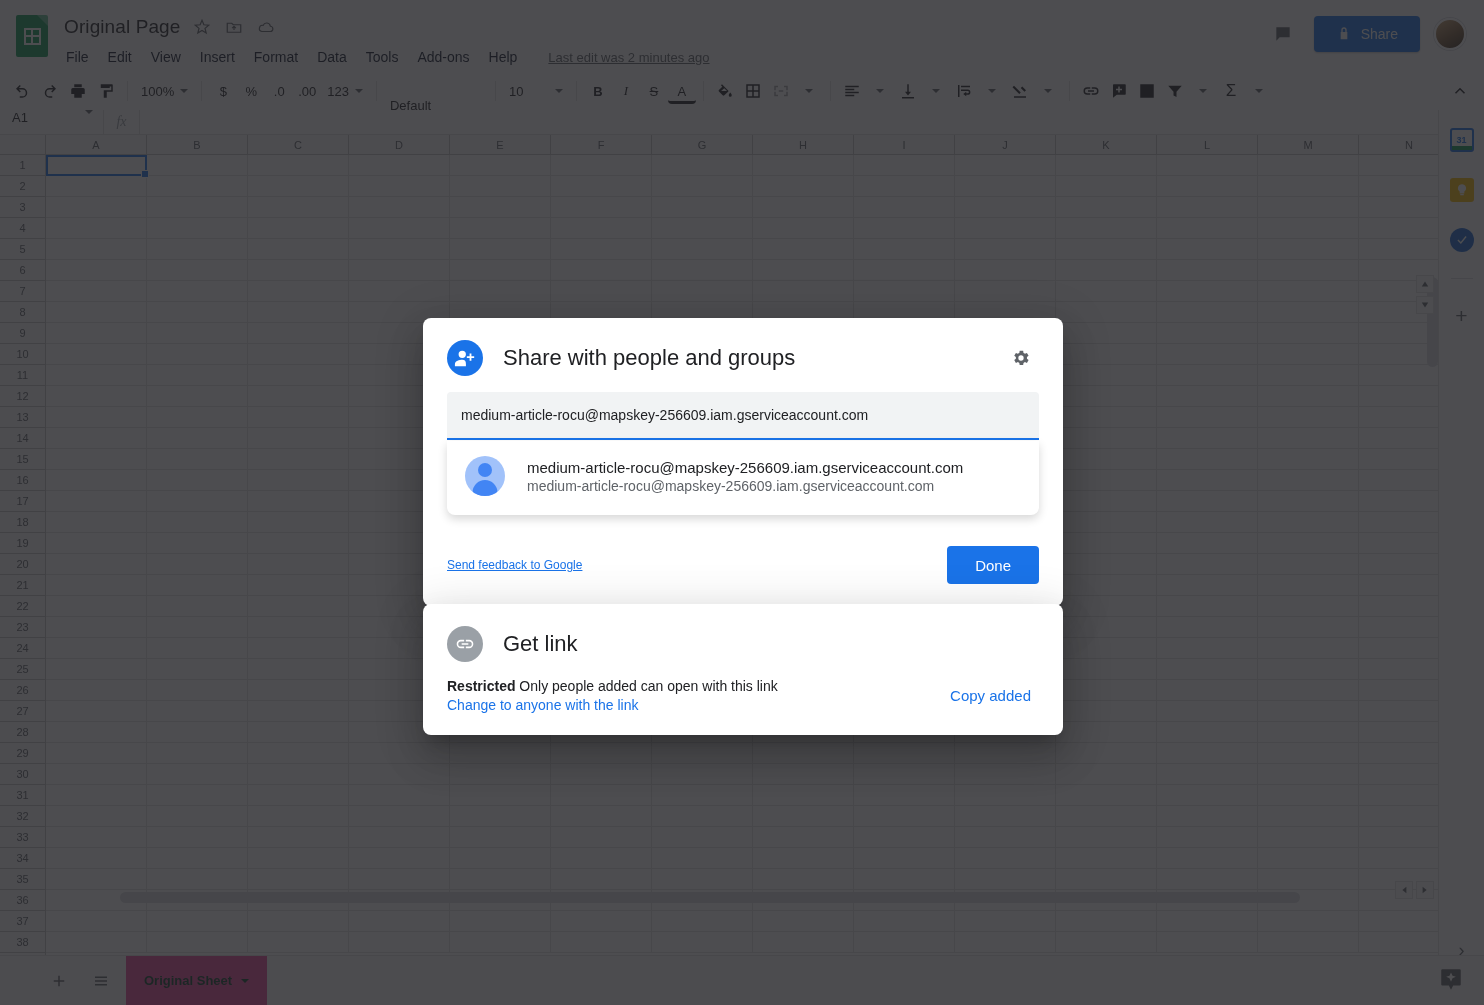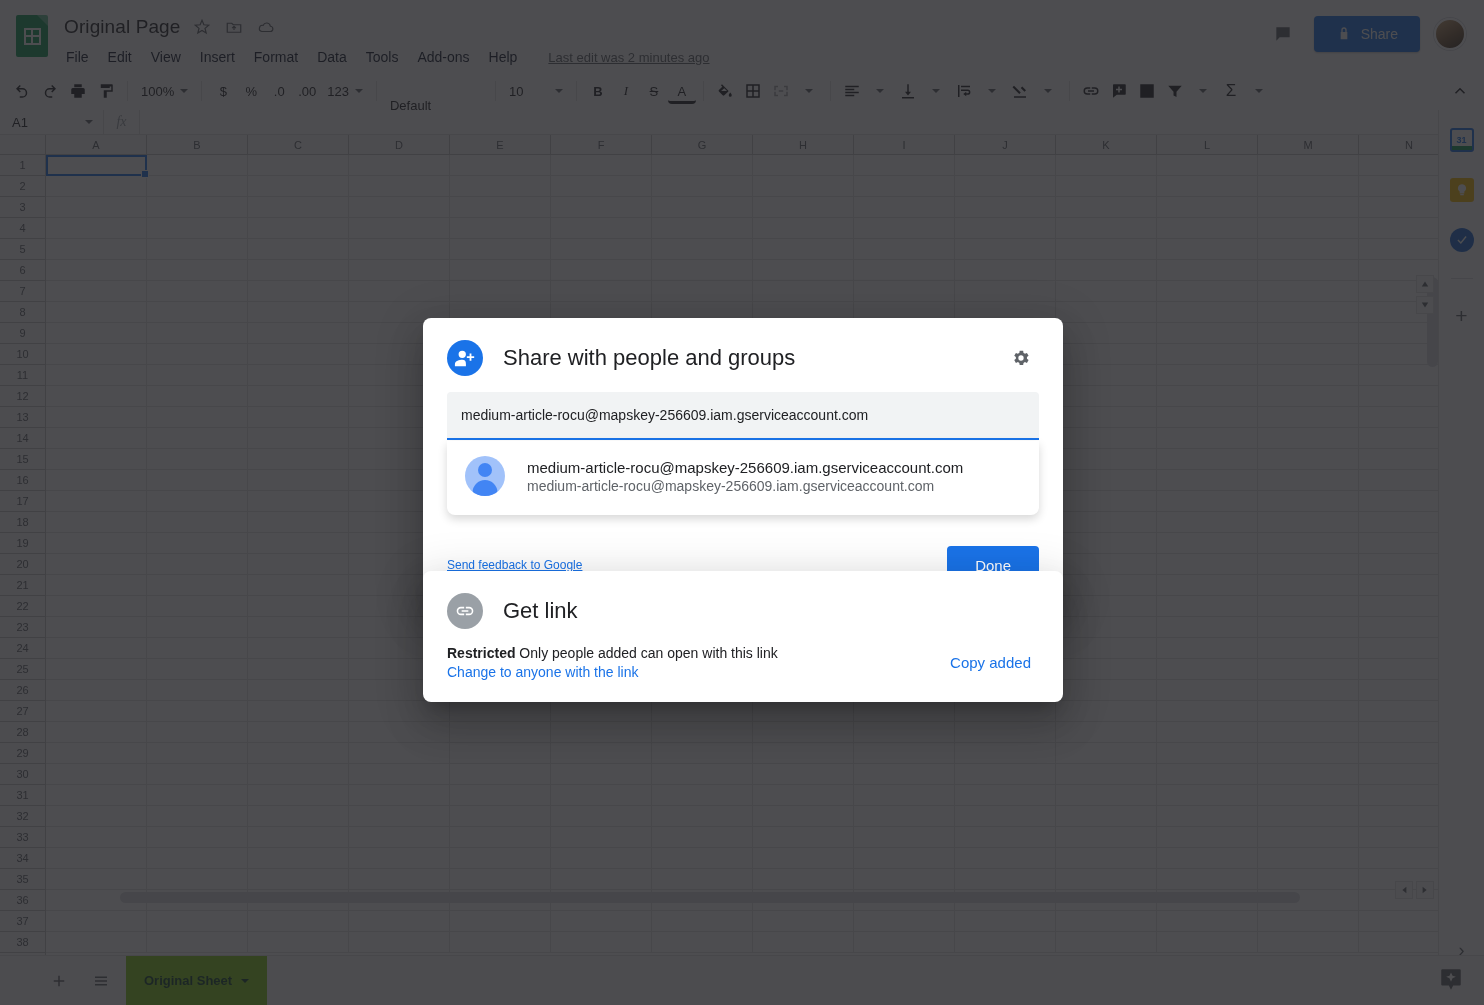--- a/index.html
+++ b/index.html
@@ -46,21 +46,21 @@
   .tbtn { height:28px; min-width:28px; padding:0 4px; display:flex; align-items:center; justify-content:center; border-radius:4px; cursor:pointer; color:#202124; font-size:13px; }
   .tbtn svg { width:18px; height:18px; fill:#202124; }
   .tsep { width:1px; height:20px; background:#e0e0e0; margin:0 7px; }
   .tsel { display:flex; align-items:center; gap:6px; height:28px; padding:0 6px; border-radius:4px; cursor:pointer; font-size:13px; color:#202124; }
   .caret { width:0; height:0; border-left:4px solid transparent; border-right:4px solid transparent; border-top:4px solid #5f6368; }
   .tb-collapse { width:32px; height:28px; display:flex; align-items:center; justify-content:center; cursor:pointer; border-radius:4px; }
   .tb-collapse svg { width:18px; height:18px; stroke:#202124; stroke-width:2; fill:none; }
 
   
   .fbar { position:absolute; top:110px; left:0; right:0; height:25px; background:#fff; display:flex; align-items:center; border-bottom:1px solid #e0e0e0; }
-  .namebox { width:104px; height:25px; display:flex; align-items:center; padding-left:12px; font-size:13px; color:#202124; border-right:1px solid #e0e0e0; position:relative; }
+  .namebox { width:104px; height:25px; display:flex; align-items:flex-start; padding-left:12px; font-size:13px; color:#202124; border-right:1px solid #e0e0e0; position:relative; }
   .namebox .caret { position:absolute; right:10px; }
   .fx { width:36px; display:flex; align-items:center; justify-content:center; font-size:14px; font-style:italic; color:#9aa0a6; font-family:"Liberation Serif", serif; border-right:1px solid #e0e0e0; height:25px;}
   .finput { flex:1; height:25px; display:flex; align-items:center; padding-left:8px; font-size:13px; color:#202124; }
 
   
   .grid-area { position:absolute; top:135px; left:0; right:0; bottom:50px; background:#fff; overflow:hidden; }
   .corner { position:absolute; top:0; left:0; width:46px; height:20px; background:#f8f9fa; border-right:1px solid #c0c0c0; border-bottom:1px solid #c0c0c0; }
   .colhdr { position:absolute; top:0; left:46px; right:0; height:20px; background:#f8f9fa; border-bottom:1px solid #c0c0c0; display:flex; }
   .colhdr .c { width:101px; height:20px; border-right:1px solid #c0c0c0; display:flex; align-items:center; justify-content:center; font-size:11px; color:#5f6368; cursor:pointer; }
   .rowhdr { position:absolute; top:20px; left:0; width:46px; bottom:0; background:#f8f9fa; border-right:1px solid #c0c0c0; }
@@ -90,21 +90,21 @@
   .rail-tasks { background:#1967d2; border-radius:50%; }
   .rail-tasks svg { width:14px; height:14px; stroke:#fff; stroke-width:2.4; fill:none; }
   .rail-div { width:22px; height:1px; background:#dadce0; }
   .rail-plus { font-size:21px; color:#5f6368; cursor:pointer; line-height:1; }
   .rail-chev { position:absolute; bottom:44px; font-size:18px; color:#5f6368; cursor:pointer; }
 
   
   .bottombar { position:absolute; left:0; right:0; bottom:0; height:50px; background:#f8f9fa; border-top:1px solid #e0e0e0; display:flex; align-items:center; padding-left:42px; gap:8px; }
   .bb-icon { width:34px; height:34px; display:flex; align-items:center; justify-content:center; border-radius:50%; cursor:pointer; color:#5f6368; }
   .bb-icon svg { width:18px; height:18px; fill:#5f6368; }
-  .sheet-tab { display:flex; align-items:center; gap:9px; height:50px; padding:0 18px; background:#84cc16; color:#0b3d2c; font-size:13px; font-weight:bold; cursor:pointer;justify-content:center; }
+  .sheet-tab { display:flex; align-items:center; gap:9px; height:50px; padding:0 18px; background:#ec4899; color:#0b3d2c; font-size:13px; font-weight:bold; cursor:pointer;justify-content:center; }
   .sheet-tab .caret { border-top-color:#0b3d2c; }
   .explore { position:absolute; right:16px; bottom:9px; width:34px; height:34px; display:flex; align-items:center; justify-content:center; cursor:pointer; }
   .explore svg { width:26px; height:26px; fill:#5f6368; }
 
   
   .modal-wrap { position:absolute; inset:0; z-index:900; display:flex; flex-direction:column; align-items:center; }
   .card { background:#fff; border-radius:8px; box-shadow:0 24px 38px 3px rgba(0,0,0,.14), 0 9px 46px 8px rgba(0,0,0,.12), 0 11px 15px -7px rgba(0,0,0,.2); }
   .share-card { position:absolute; left:423px; top:318px; width:640px; }
   .sc-head { display:flex; align-items:center; padding:22px 24px 16px 24px; }
   .sc-badge { width:36px; height:36px; border-radius:50%; background:#1a73e8; display:flex; align-items:center; justify-content:center; margin-right:20px; }
@@ -119,21 +119,21 @@
   .sug-av { width:40px; height:40px; border-radius:50%; background:#a1c2fa; margin-right:22px; position:relative; flex:none; overflow:hidden; }
   .sug-av:before { content:""; position:absolute; left:50%; top:7px; transform:translateX(-50%); width:14px; height:14px; border-radius:50%; background:#4285f4; }
   .sug-av:after { content:""; position:absolute; left:50%; top:24px; transform:translateX(-50%); width:25px; height:18px; border-radius:13px 13px 0 0; background:#4285f4; }
   .sug-txt { display:flex; flex-direction:column; gap:2px; overflow:hidden; }
   .sug-primary { font-size:15px; color:#202124; white-space:nowrap; }
   .sug-secondary { font-size:14px; color:#5f6368; white-space:nowrap; }
   .sc-foot { display:flex; align-items:center; justify-content:space-between; padding:18px 24px 22px 24px; margin-top:88px; }
   .feedback { font-size:12px; color:#1a73e8; text-decoration:underline; cursor:pointer; }
   .done-btn { background:#1a73e8; color:#fff; border-radius:4px; height:38px; padding:0 28px; font-size:15px; display:flex; align-items:center; justify-content:center; cursor:pointer; border:none; font-family:"Liberation Sans", sans-serif; }
 
-  .link-card { position:absolute; left:423px; top:571px; width:640px; padding:22px 24px 22px 24px; }
+  .link-card { position:absolute; left:423px; top:604px; width:640px; padding:22px 24px 22px 24px; }
   .lc-head { display:flex; align-items:center; margin-bottom:16px; }
   .lc-badge { width:36px; height:36px; border-radius:50%; background:#9aa0a6; display:flex; align-items:center; justify-content:center; margin-right:20px; }
   .lc-badge svg { width:20px; height:20px; fill:#fff; }
   .lc-title { font-size:22px; color:#202124; }
   .lc-body { display:flex; align-items:center; justify-content:space-between; }
   .lc-lines { display:flex; flex-direction:column; gap:3px; }
   .lc-status { font-size:14px; color:#202124; }
   .lc-status b { font-weight:bold; }
   .lc-change { font-size:14px; color:#1a73e8; cursor:pointer; }
   .copy-link { font-size:15px; color:#1a73e8; cursor:pointer; padding-right:8px; }

